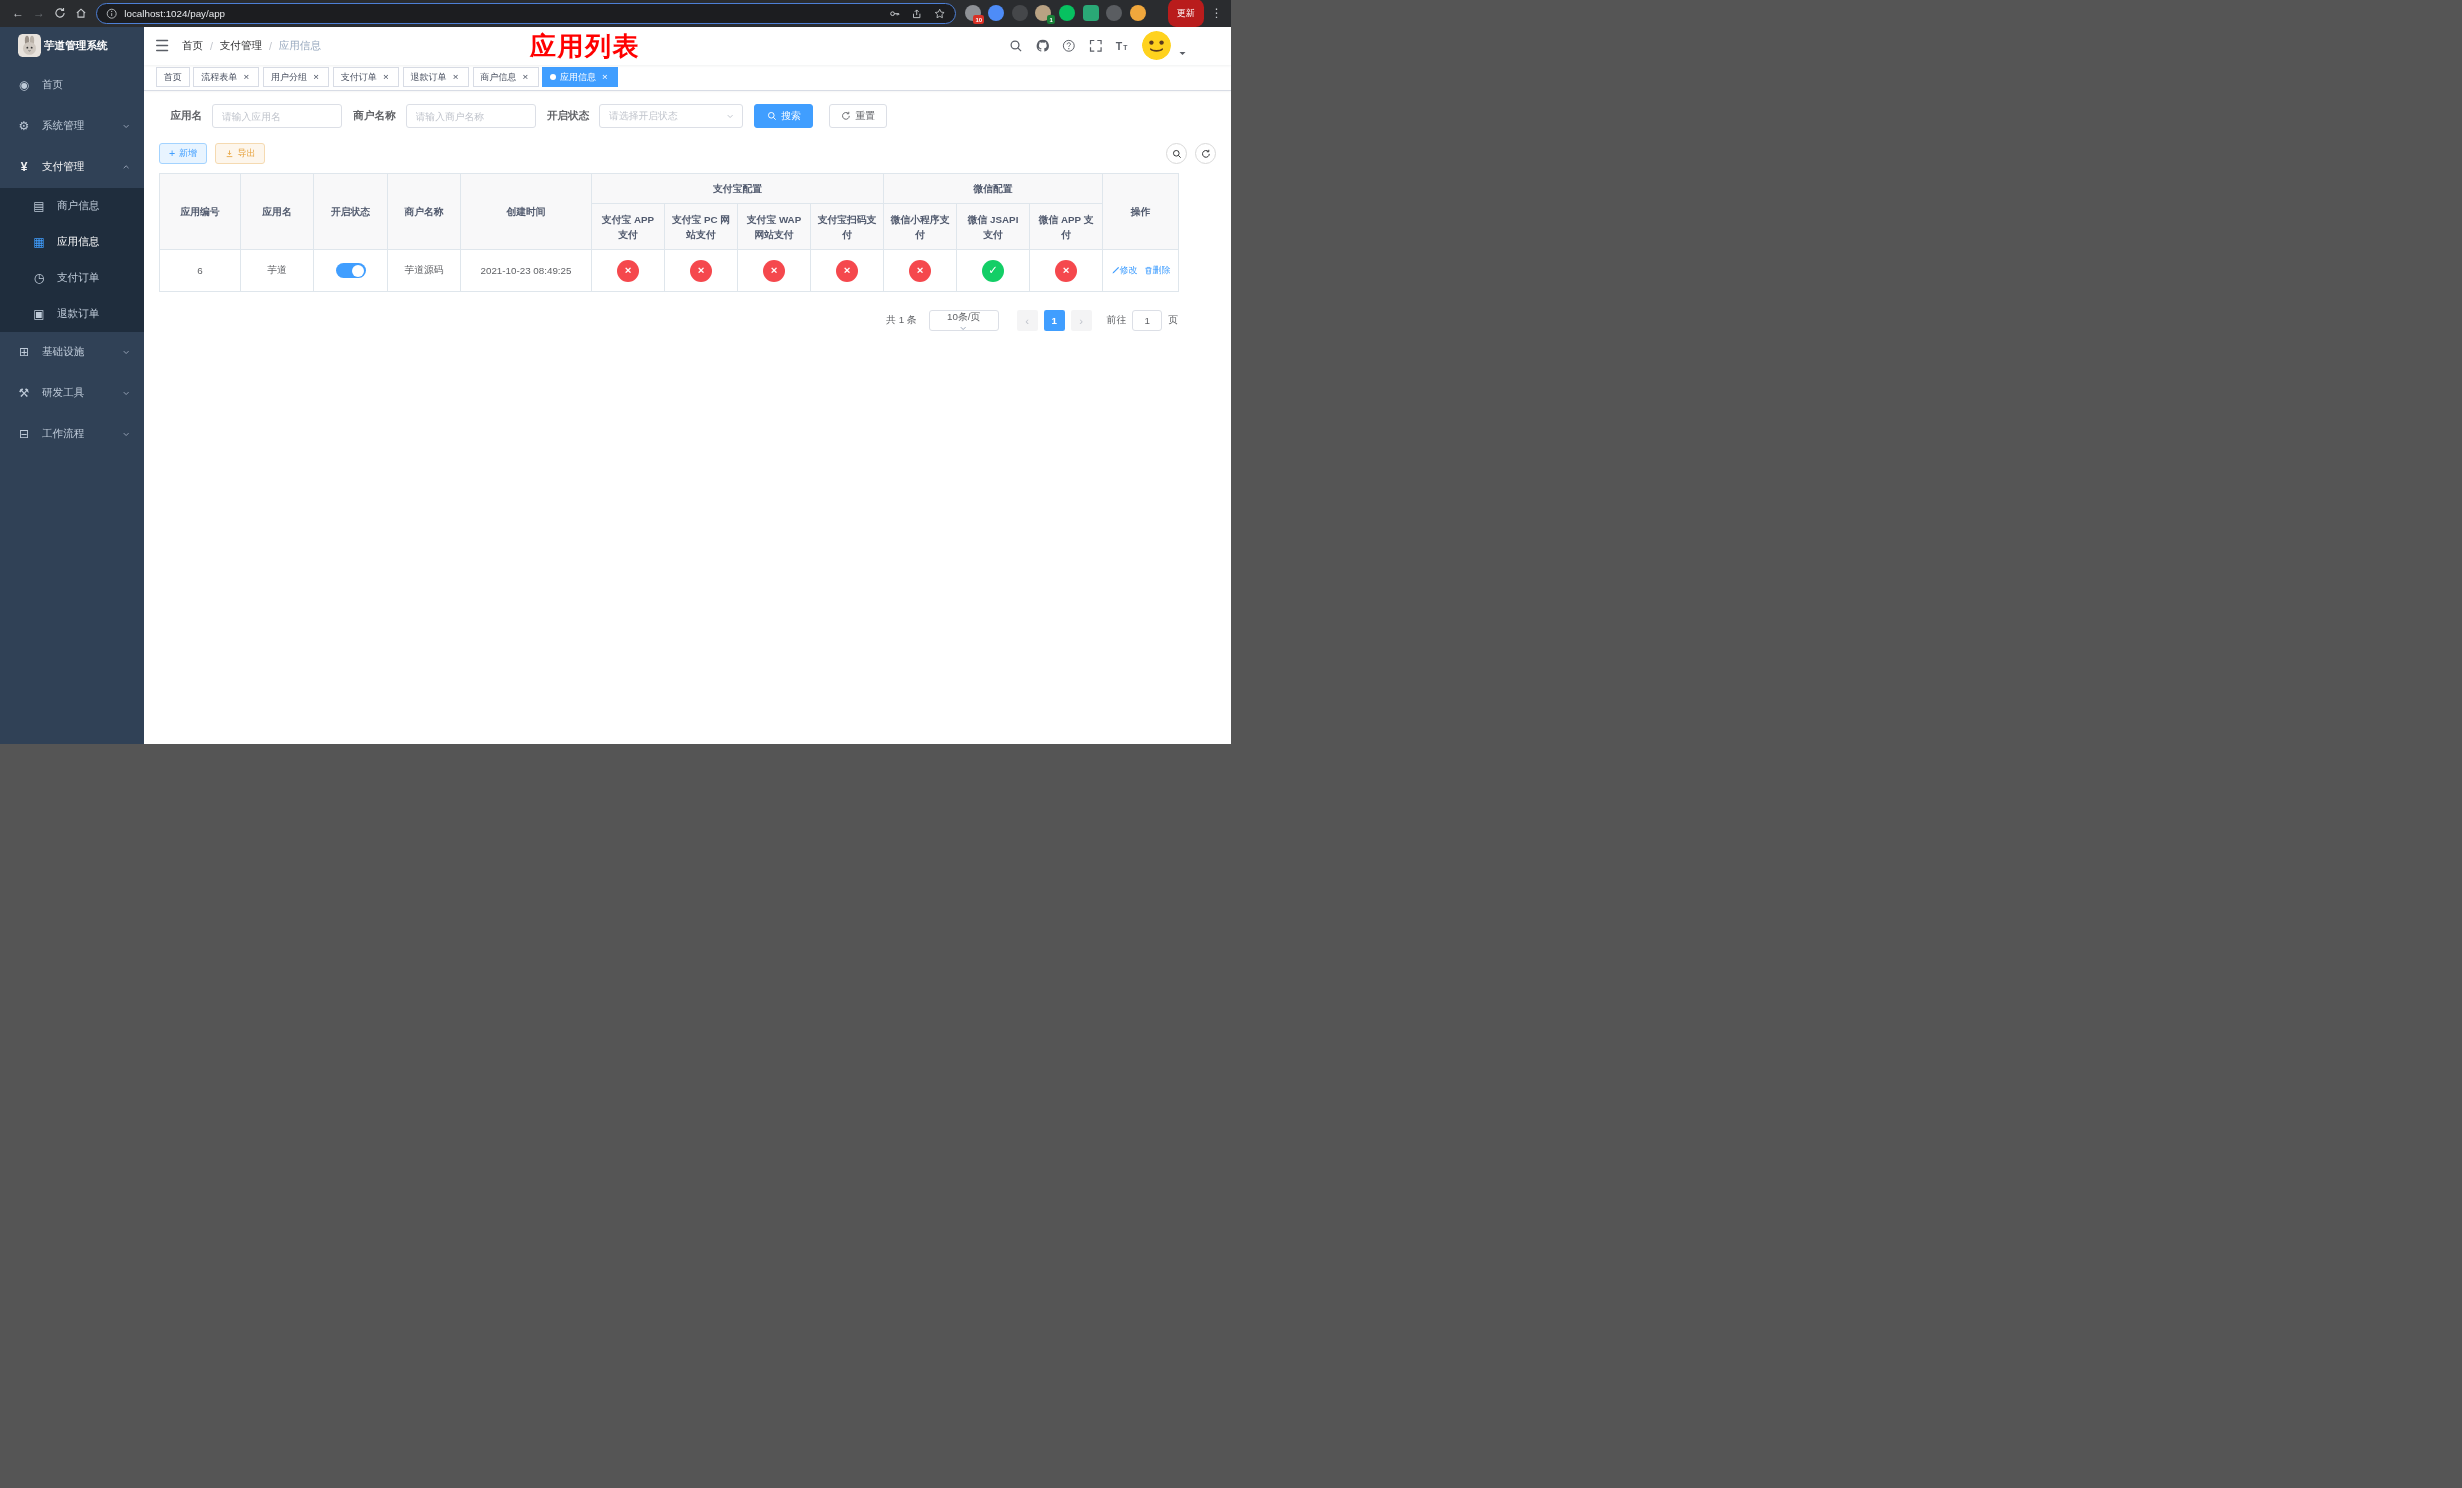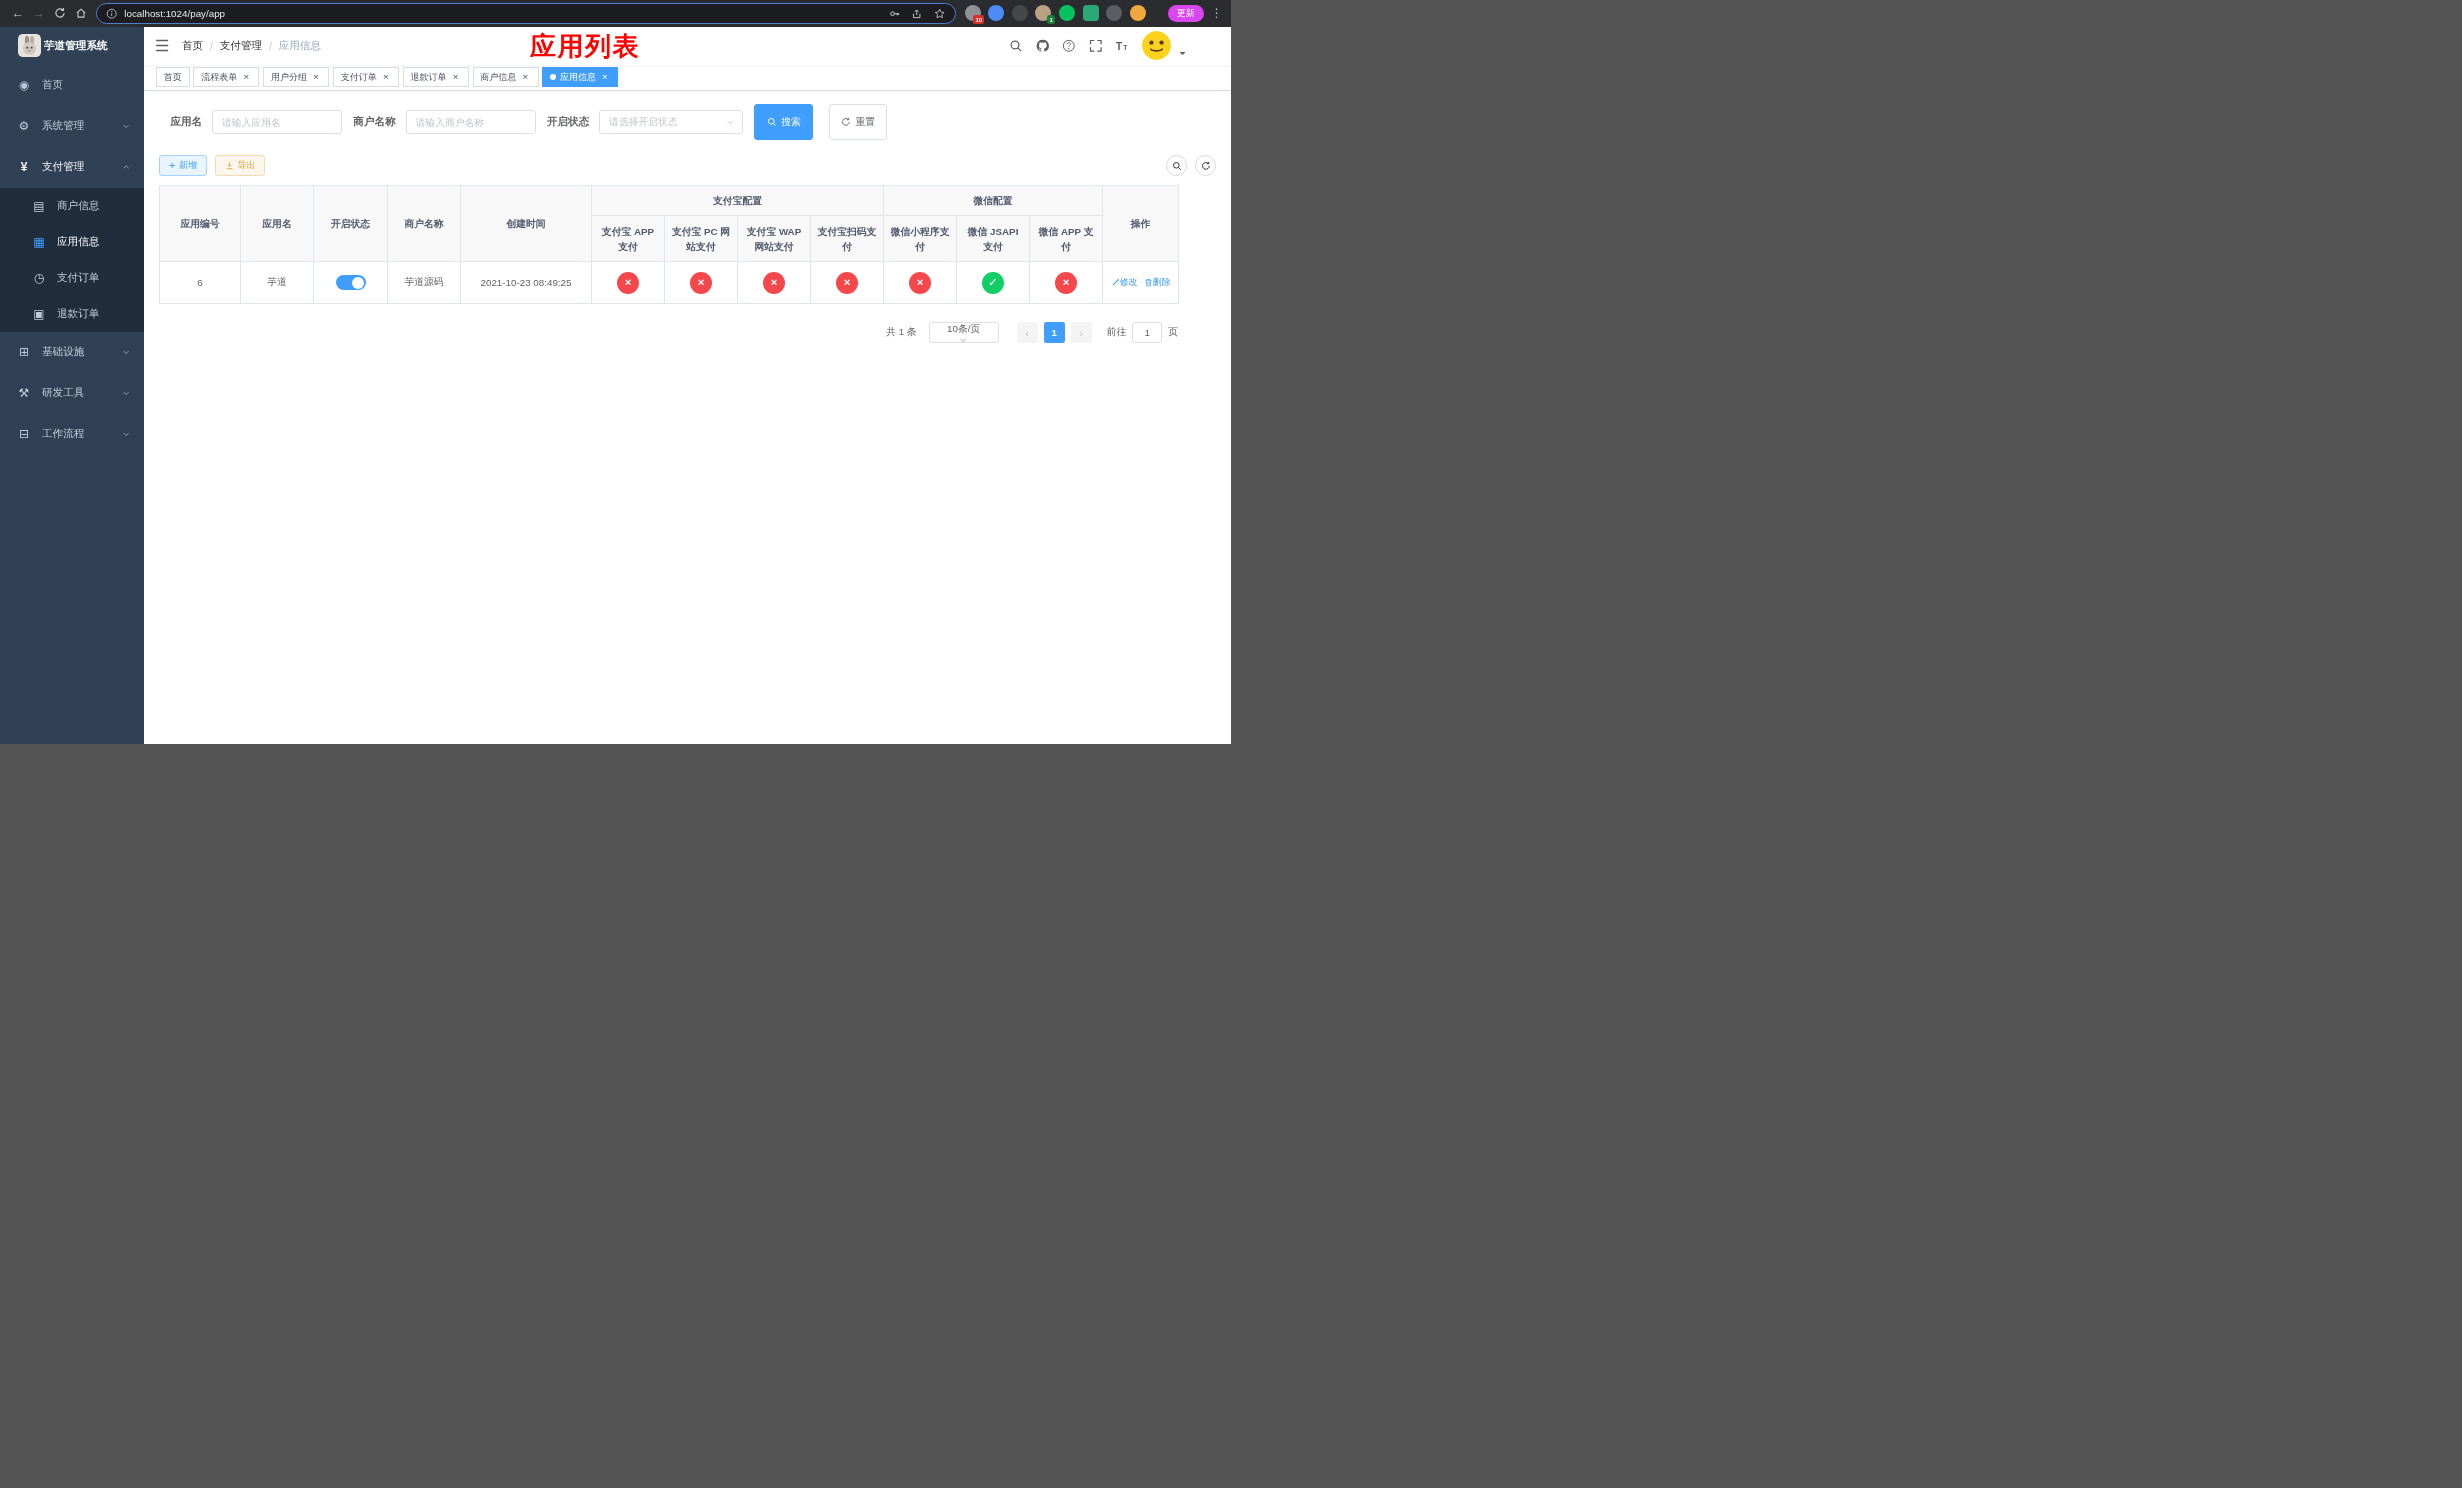--- a/index.html
+++ b/index.html
@@ -21,21 +21,21 @@
   .omni-actions{display:flex;align-items:center;gap:11.4px;color:#c7cacd;margin-left:7.6px;flex:none;}
   .omni-actions .oa{width:11.4px;height:11.4px;cursor:pointer;}
   .omni-actions svg{width:11.4px;height:11.4px;display:block;}
   .ext-row{display:flex;align-items:center;gap:7.6px;margin-right:9px;flex:none;}
   .ext{width:16px;height:16px;border-radius:50%;position:relative;display:inline-block;cursor:pointer;}
   .ext.square{border-radius:3.8px;}
   .badge{position:absolute;right:-3.8px;bottom:-3px;font-size:6px;line-height:1;padding:1.5px 2.3px;border-radius:2.3px;
          color:#fff;font-weight:bold;}
   .badge.red{background:#d93025;}
   .badge.green{background:#188038;}
-  .update-chip{height:17px;border:none;border-radius:8.3px;background:#d946ef;color:#fff;font-size:9px;
+  .update-chip{height:28px;border:none;border-radius:8.3px;background:#b91c1c;color:#fff;font-size:9px;
                padding:0 9px;margin:0 6px 0 13px;cursor:pointer;flex:none;}
   .kebab{border:none;background:none;color:#c7cacd;font-size:12px;width:13.6px;cursor:pointer;flex:none;}
 
   
   .app{display:flex;height:718px;}
 
   
   .sidebar{width:144px;background:#304156;flex:none;color:#bfcbd9;overflow:hidden;}
   .brand{height:38px;display:flex;align-items:center;padding-left:18px;gap:3px;}
   .brand-logo{width:23px;height:23px;border-radius:4.5px;overflow:hidden;flex:none;}
@@ -90,21 +90,21 @@
   .filter-row{display:flex;align-items:center;padding-left:11.4px;}
   .filter-item{display:flex;align-items:center;margin-right:11.4px;}
   .filter-item>label{font-size:10.6px;font-weight:bold;color:#606266;margin-right:9.8px;white-space:nowrap;}
   .el-input{width:130px;height:24px;border:0.8px solid #dcdfe6;border-radius:3px;padding:0 9px;font-size:9.8px;
             color:#606266;outline:none;background:#fff;font-family:inherit;}
   .el-input::placeholder{color:#c0c4cc;}
   .el-select{width:144px;height:24px;border:0.8px solid #dcdfe6;border-radius:3px;display:flex;align-items:center;
              padding:0 7.6px 0 9px;cursor:pointer;background:#fff;}
   .select-placeholder{flex:1;font-size:9.8px;color:#c0c4cc;white-space:nowrap;overflow:hidden;}
   .el-select .chev{color:#c0c4cc;}
-  .btn{height:36px;border-radius:3px;font-size:9.8px;display:inline-flex;align-items:center;justify-content:space-between;
+  .btn{height:24px;border-radius:3px;font-size:9.8px;display:inline-flex;align-items:center;justify-content:space-between;
        gap:4.5px;cursor:pointer;padding:0 11.4px;border:0.8px solid transparent;font-family:inherit;}
   .btn svg{width:9.8px;height:9.8px;}
   .btn-primary{background:#409eff;border-color:#409eff;color:#fff;}
   .btn-default{background:#fff;border-color:#dcdfe6;color:#606266;margin-left:8px;}
   .filter-row .btn{margin-right:7.6px;}
 
   .toolbar-row{display:flex;align-items:center;margin-top:15px;}
   .btn-mini{height:21px;padding:0 9px;border-radius:3px;font-size:9px;display:inline-flex;align-items:center;
             gap:3.8px;cursor:pointer;margin-right:7.6px;font-family:inherit;}
   .btn-mini svg{width:9px;height:9px;}

